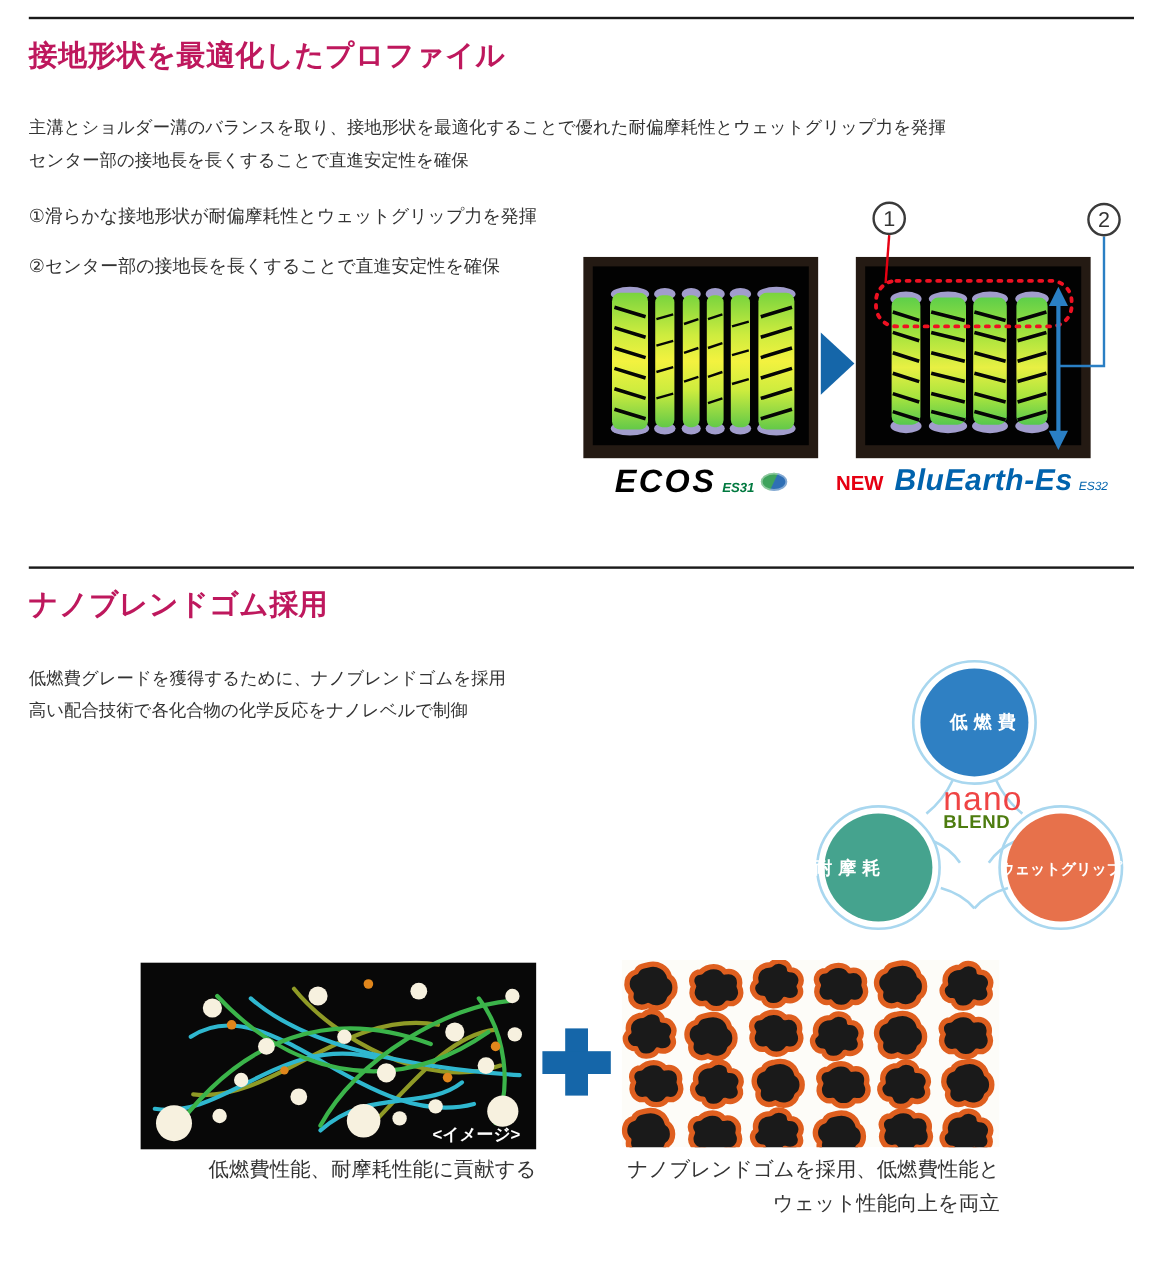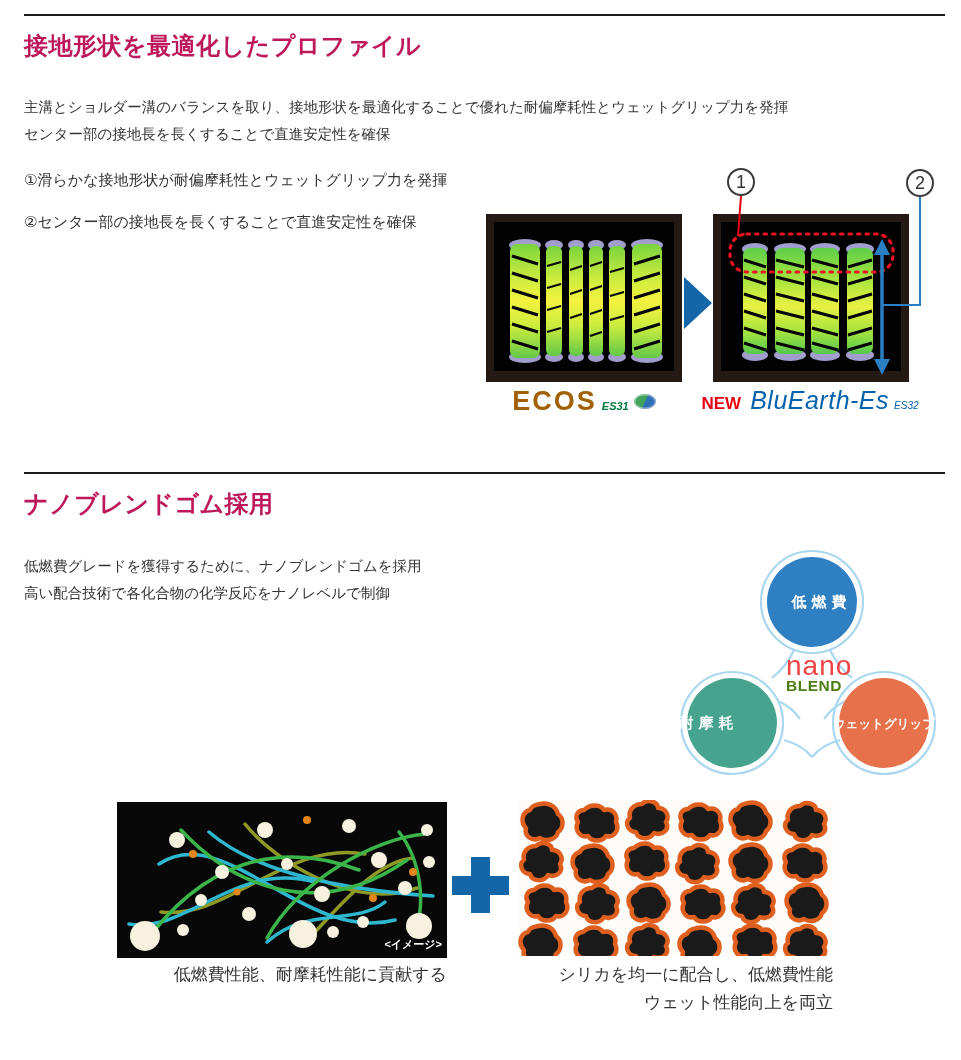--- a/index.html
+++ b/index.html
@@ -10,32 +10,32 @@
   .abs{position:absolute;}
   .rule{position:absolute;left:24px;width:921px;height:2px;background:#1a1a1a;}
   .sec-heading{position:absolute;left:24px;font-size:24px;font-weight:bold;color:#be185d;letter-spacing:.5px;white-space:nowrap;}
   .para{position:absolute;left:24px;font-size:14.5px;line-height:27px;color:#333;white-space:nowrap;}
   .note{position:absolute;left:24px;font-size:15px;color:#333;white-space:nowrap;}
   .callout{
     position:absolute;width:28px;height:28px;border:2px solid #3a3a3a;border-radius:50%;
     background:#fff;color:#333;font-size:18px;line-height:24px;text-align:center;box-sizing:border-box;z-index:6;
   }
   .logo-row{position:absolute;display:flex;align-items:baseline;justify-content:center;white-space:nowrap;}
-  .ecos-brand{font-size:27px;font-weight:bold;color:#a16207;letter-spacing:2px;}
+  .ecos-brand{font-size:27px;font-weight:bold;font-style:italic;color:#000000;letter-spacing:2px;}
   .ecos-model{font-size:11px;font-weight:bold;font-style:italic;color:#00793f;margin-left:5px;}
   .eco-badge{width:22px;height:15px;border-radius:50%;margin-left:5px;align-self:center;
     background:linear-gradient(115deg,#3fa35c 48%,#2f6fb5 52%);box-shadow:inset 0 0 0 1.5px #ffffff66;}
   .new-tag{font-size:17px;font-weight:bold;color:#e60012;margin-right:9px;}
-  .be-brand{font-size:25px;font-weight:normal;font-style:italic;color:#0063ad;letter-spacing:.5px;}
+  .be-brand{font-size:25px;font-weight:bold;font-style:italic;color:#0063ad;letter-spacing:.5px;}
   .be-model{font-size:10px;font-weight:normal;font-style:italic;color:#0063ad;margin-left:5px;}
   .node-label{position:absolute;color:#fff;font-weight:bold;text-align:center;z-index:4;}
   .nano-word{font-size:28px;line-height:25px;color:#ef4444;letter-spacing:1px;}
   .blend-word{font-size:15.5px;line-height:16px;font-weight:bold;color:#4d7c0f;letter-spacing:.5px;}
   .cap{position:absolute;font-size:17px;line-height:28px;color:#333;text-align:right;font-family:Liberation Serif, serif;}
-  .img-note{position:absolute;color:#ffffff;font-size:11px;font-weight:bold;text-align:right;z-index:3;}
+  .img-note{position:absolute;color:#ffffff;font-size:14px;font-weight:bold;text-align:center;z-index:3;}
   .plus-v{position:absolute;left:471px;top:857px;width:19px;height:56px;background:#1566a9;}
   .plus-h{position:absolute;left:452px;top:876px;width:57px;height:19px;background:#1566a9;}
   svg{display:block;}
   .z5{z-index:5;}
 </style>
 </head>
 <body>
 
 <div class="rule" style="top:14px"></div>
 
@@ -278,15 +278,15 @@
     <use href="#b1" x="161" y="126"></use>
       <use href="#b2" x="214" y="124"></use>
       <use href="#b3" x="266" y="125"></use>
   </g>
 </svg>
 
 <div class="cap" style="left:117px;top:961px;width:330px">
   <div>低燃費性能、耐摩耗性能に貢献する</div>
 </div>
 <div class="cap" style="left:518px;top:961px;width:315px">
-  <div>シリカを均一に配合し、低燃費性能</div>
+  <div>ナノブレンドゴムを採用、低燃費性能と</div>
   <div>ウェット性能向上を両立</div>
 </div>
 
 </body></html>

